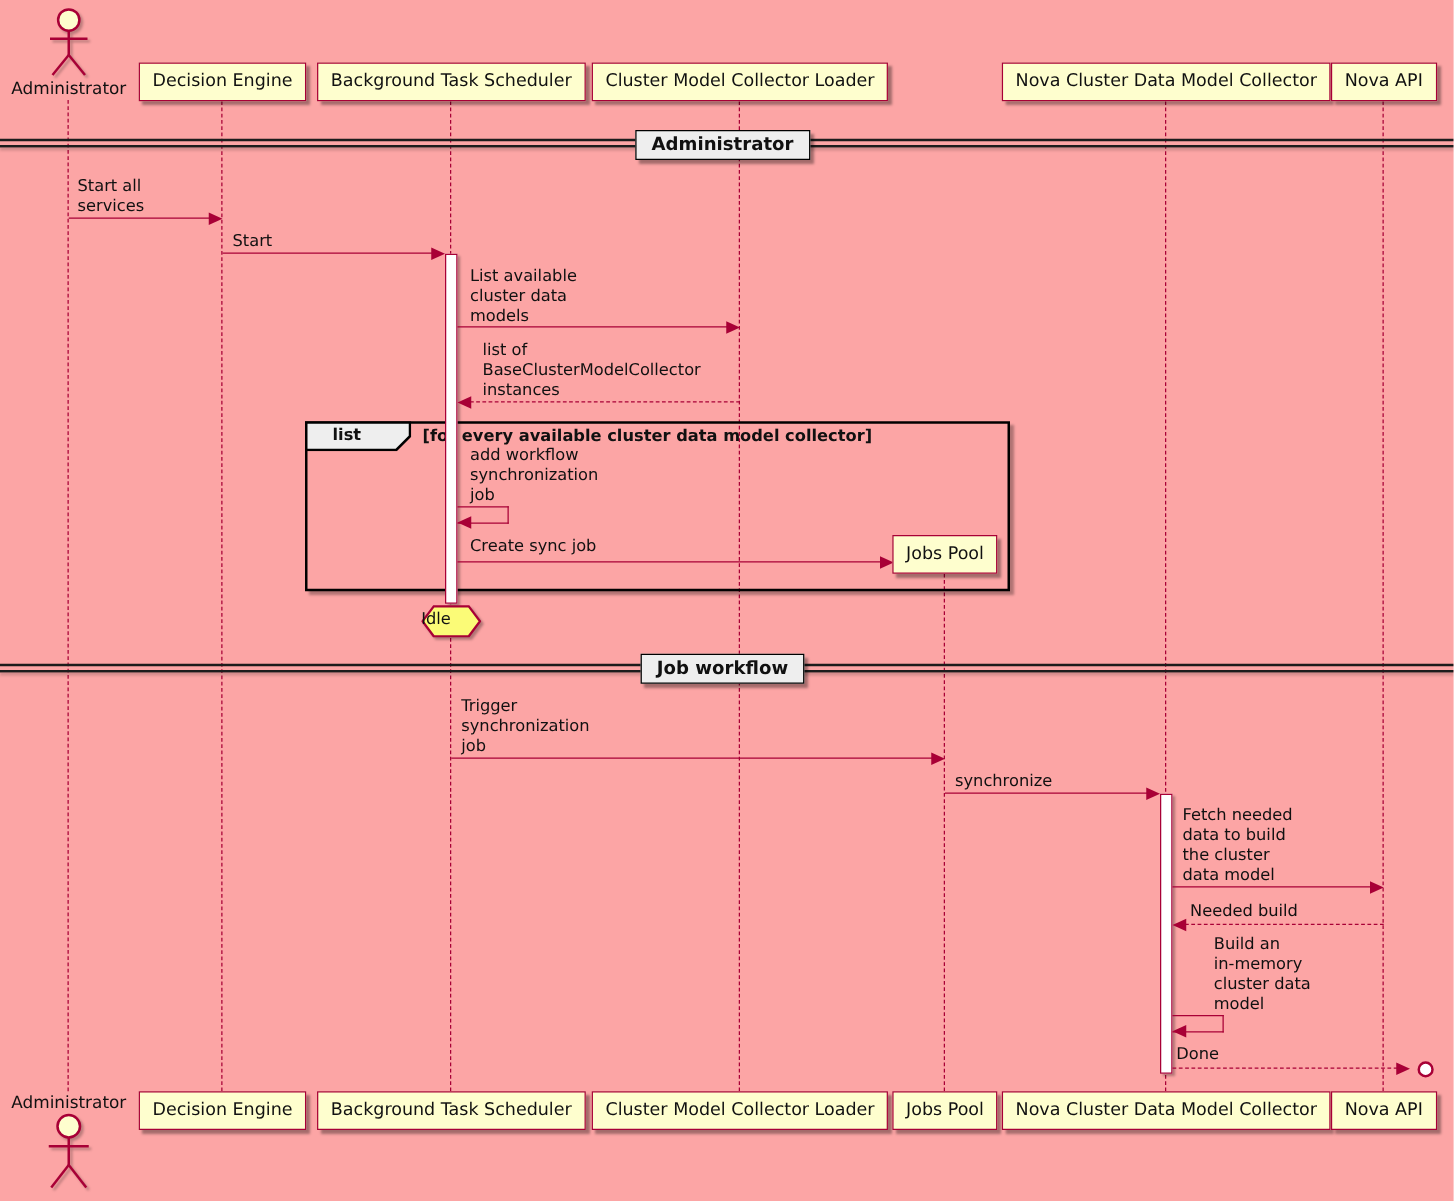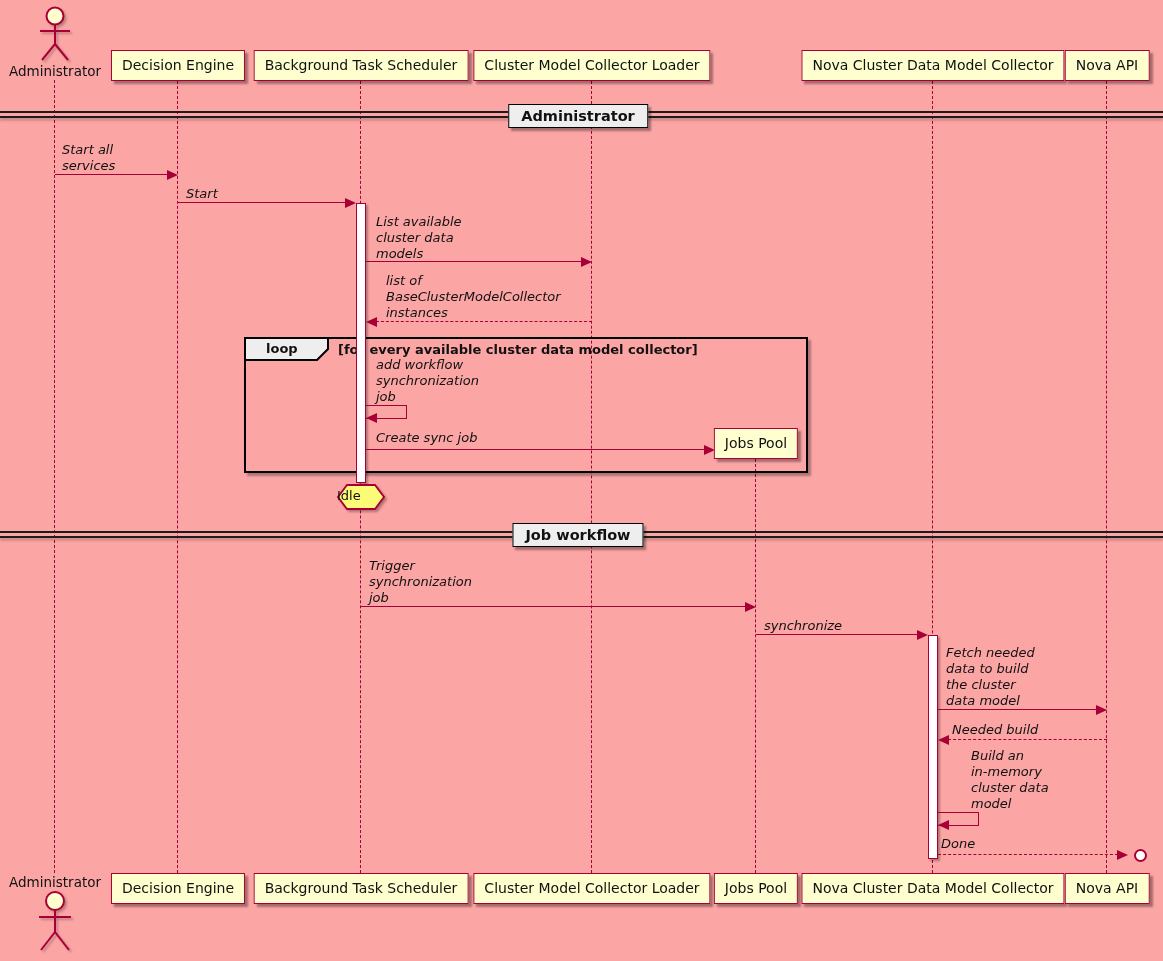--- a/index.html
+++ b/index.html
@@ -25,21 +25,21 @@
     border-top:2px solid #1c1c1c; border-bottom:2px solid #1c1c1c;
     box-shadow:0 3px 2px rgba(0,0,0,0.15); z-index:2;
   }
   .divider-label {
     position:absolute; transform:translateX(-50%);
     background:#EEEEEE; border:1.8px solid #000;
     font-weight:bold; font-size:14.5px; padding:3px 12px; white-space:nowrap;
     box-shadow:3px 3px 2px rgba(0,0,0,0.35); z-index:7;
   }
   
-  .msg-label { position:absolute; font-size:13px; line-height:16px; white-space:pre-line; z-index:5;font-style:italic; }
+  .msg-label { position:absolute; font-size:13px; line-height:16px; white-space:pre-line; z-index:5; }
   .msg-line  { position:absolute; height:0; border-top:1.5px solid #A80036; z-index:4; }
   .msg-line.dashed { border-top-style:dashed; }
   .ah-r { position:absolute; width:0; height:0; border-top:5px solid transparent;
           border-bottom:5px solid transparent; border-left:11px solid #A80036; z-index:5; }
   .ah-l { position:absolute; width:0; height:0; border-top:5px solid transparent;
           border-bottom:5px solid transparent; border-right:11px solid #A80036; z-index:5; }
   .self-rect { position:absolute; border:1.5px solid #A80036; border-left:none; z-index:4; }
   
   .activation {
     position:absolute; width:8px; background:#ffffff; border:1px solid #A80036;
@@ -117,21 +117,21 @@
 BaseClusterModelCollector
 instances</div>
     <div class="msg-line dashed" style="left:376px;top:321px;width:216px"></div>
     <div class="ah-l" style="left:366px;top:317px"></div>
   </div>
 
   <div id="loop-frame">
     <svg style="position:absolute;left:-2px;top:-2px" width="85" height="24" viewBox="0 0 85 24">
       <polygon points="1,1 84,1 84,12 73,23 1,23" fill="#EEEEEE" stroke="#000" stroke-width="2"></polygon>
     </svg>
-    <div id="loop-keyword">loop</div>
+    <div id="loop-keyword">list</div>
     <div id="loop-condition">[for every available cluster data model collector]</div>
   </div>
 
   <div>
     <div class="msg-label" style="left:376px;top:357px">add workflow
 synchronization
 job</div>
     <div class="self-rect" style="left:366px;top:405px;width:40px;height:12px"></div>
     <div class="ah-l" style="left:366px;top:413px"></div>
   </div>

